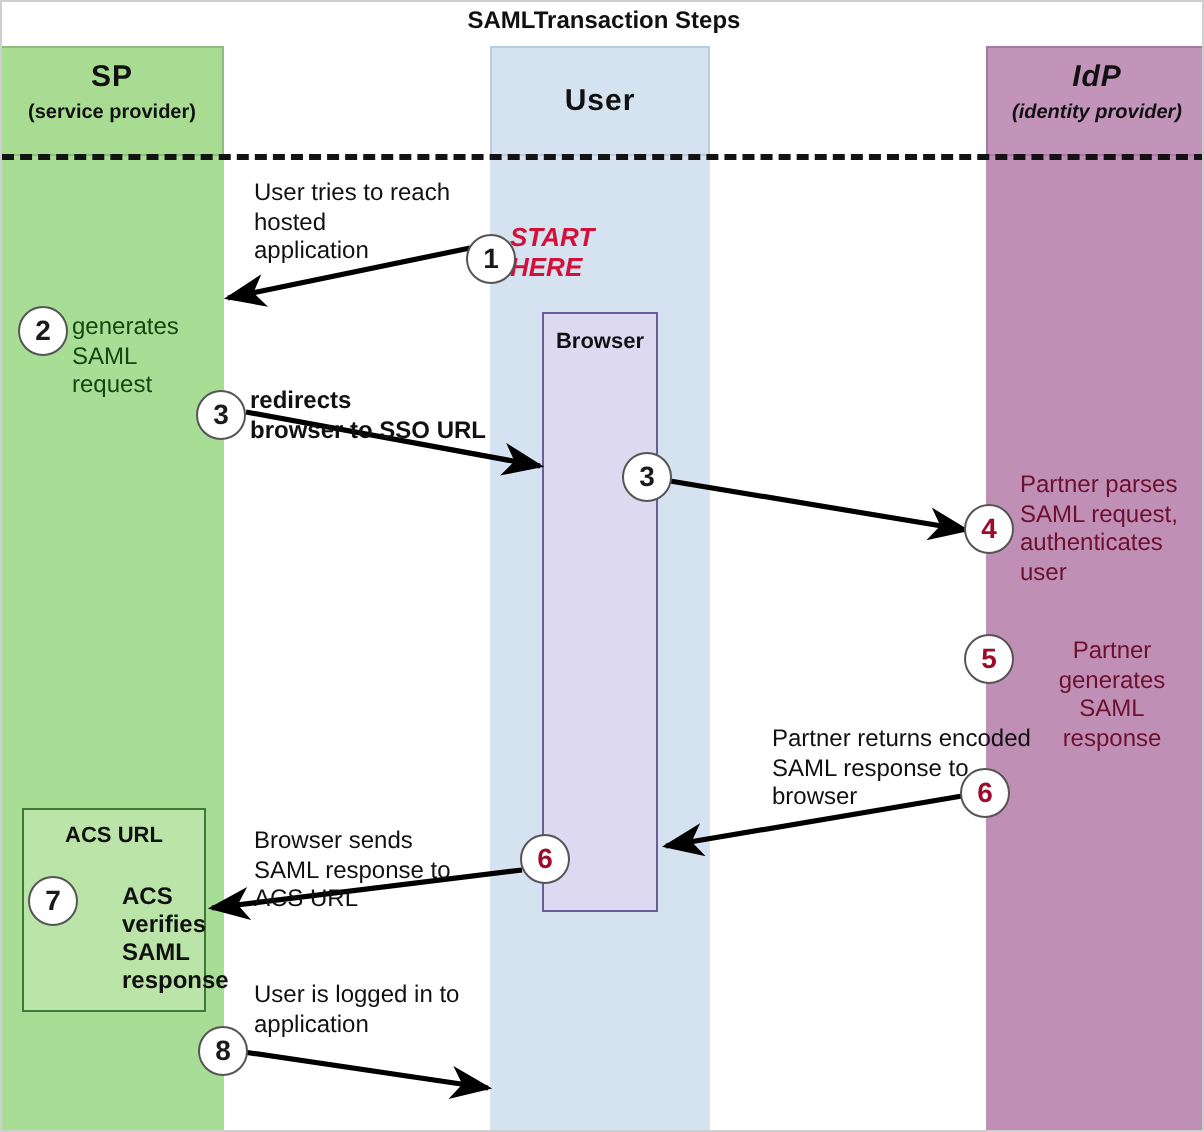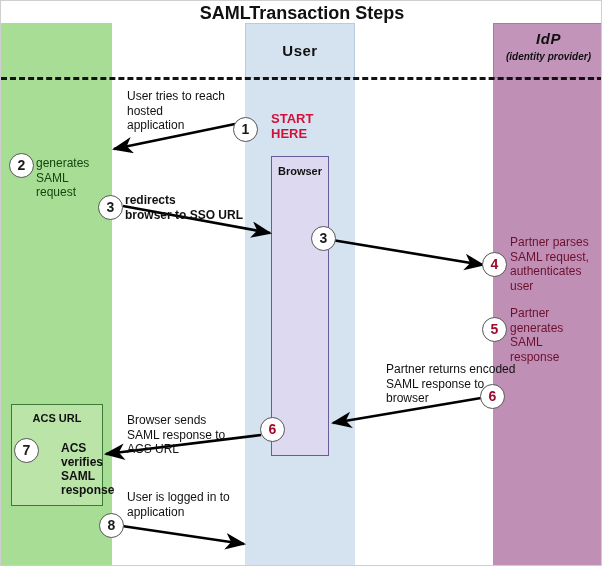--- a/index.html
+++ b/index.html
@@ -18,21 +18,21 @@
     overflow: hidden;
     border: 1px solid #cfcfcf;
     box-sizing: border-box;
   }
   .title {
     position: absolute;
     top: 2px;
     left: 0;
     width: 602px;
     text-align: center;
-    font-size: 18px;
+    font-size: 12px;
     font-weight: bold;
     color: #111111;
     letter-spacing: 0px;
   }
   
   .lane {
     position: absolute;
     top: 22px;
     height: 543px;
     box-sizing: border-box;
@@ -203,20 +203,24 @@
 <body>
 
 <div id="diagram">
 
   <div class="title">SAMLTransaction Steps</div>
 
   <div class="lane lane-sp"></div>
   <div class="lane lane-user"></div>
   <div class="lane lane-idp"></div>
 
+  <div class="lane-header header-sp">
+    <span class="lh-title">SP</span>
+    <span class="lh-sub">(service provider)</span>
+  </div>
   <div class="lane-header header-user">
     <span class="lh-title">User</span>
   </div>
   <div class="lane-header header-idp">
     <span class="lh-title">IdP</span>
     <span class="lh-sub">(identity provider)</span>
   </div>
 
   <div class="dashed-line"></div>
 
@@ -249,37 +253,37 @@
 
     <line x1="260" y1="434" x2="105" y2="453" stroke="#000000" stroke-width="2.6" marker-end="url(#ah)"></line>
 
     <line x1="121" y1="525" x2="243" y2="543" stroke="#000000" stroke-width="2.6" marker-end="url(#ah)"></line>
   </svg>
 
   <div class="note" style="left: 126px; top: 88px; width: 110px; white-space: pre-line;">User tries to reach
 hosted
 application</div>
 
-  <div class="note start" style="left: 270px; top: 110px; width: 70px; white-space: pre-line;">START
+  <div class="note start" style="left: 254px; top: 110px; width: 70px; white-space: pre-line; font-style: italic;">START
 HERE</div>
 
   <div class="note green" style="left: 35px; top: 155px; width: 72px; white-space: pre-line;">generates
 SAML
 request</div>
 
   <div class="note" style="left: 124px; top: 192px; width: 130px; white-space: pre-line; font-weight: bold;">redirects
 browser to SSO URL</div>
 
 
   <div class="note maroon" style="left: 509px; top: 234px; width: 92px; white-space: pre-line;">Partner parses
 SAML request,
 authenticates
 user</div>
 
-  <div class="note maroon" style="left: 509px; top: 305px; width: 92px; white-space: pre-line;">Partner
+  <div class="note maroon" style="left: 509px; top: 317px; width: 92px; white-space: pre-line; text-align: center;">Partner
 generates
 SAML
 response</div>
 
   <div class="note" style="left: 385px; top: 361px; width: 140px; white-space: pre-line;">Partner returns encoded
 SAML response to
 browser</div>
 
   <div class="note" style="left: 126px; top: 412px; width: 130px; white-space: pre-line;">Browser sends
 SAML response to

